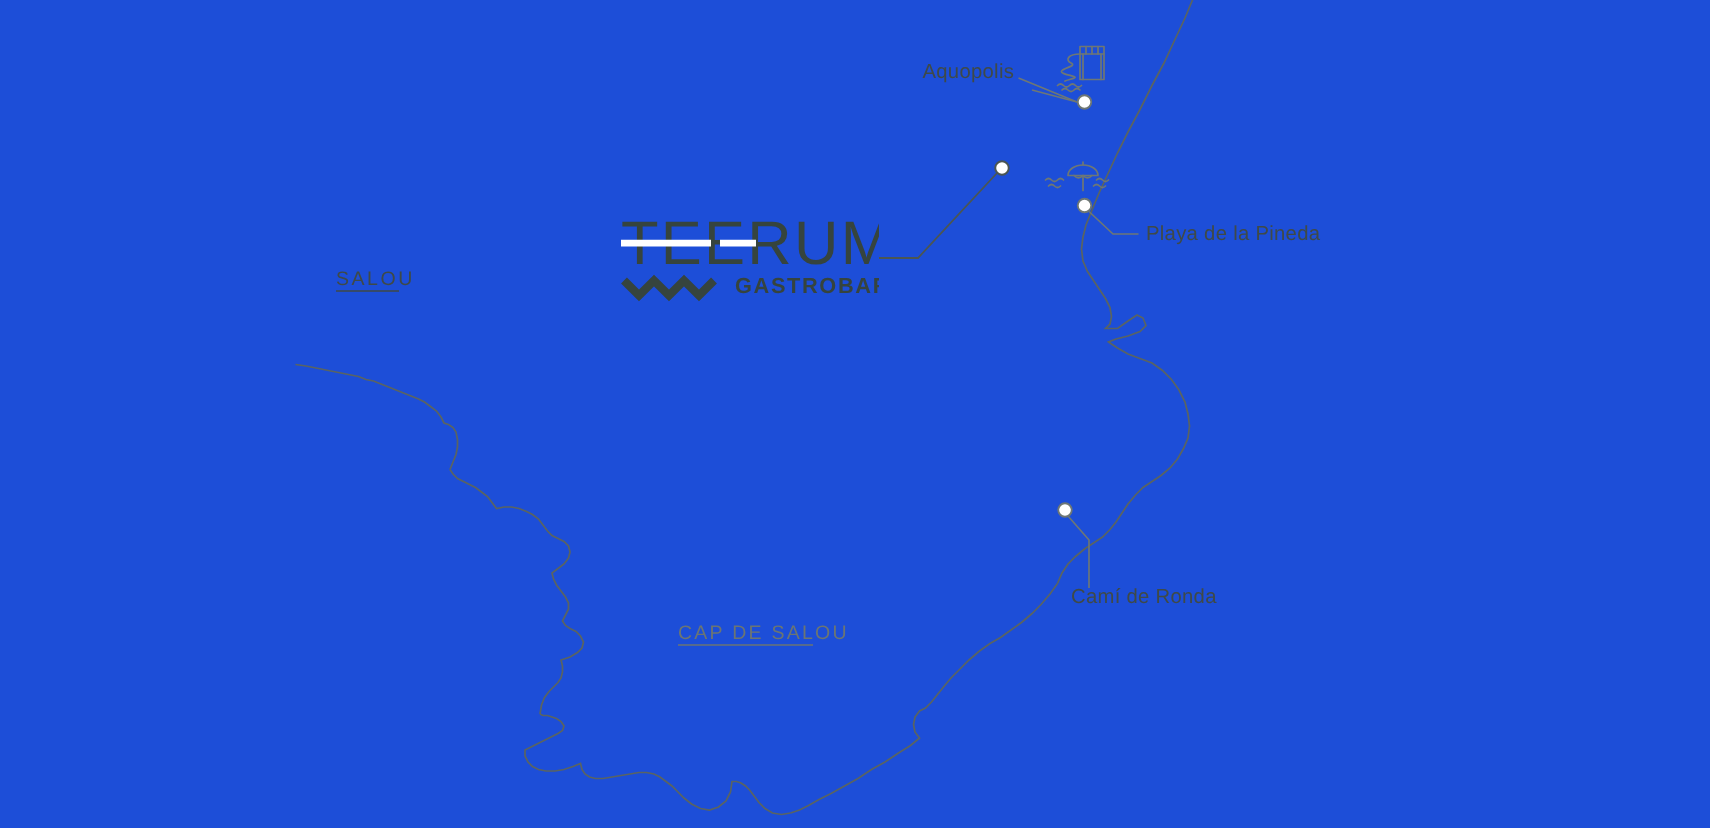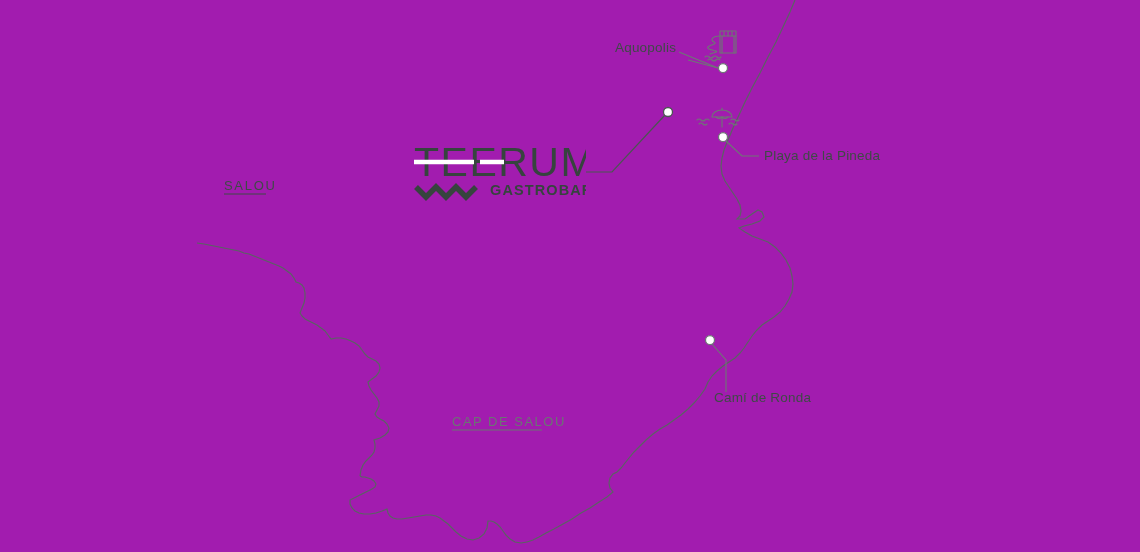--- a/index.html
+++ b/index.html
@@ -9,21 +9,21 @@
     background: #ffffff;
   }
   body {
     font-family: "Liberation Sans", sans-serif;
     -webkit-font-smoothing: antialiased;
   }
   #map-root {
     position: relative;
     width: 1140px;
     height: 552px;
-    background: #a21caf;
+    background: #1d4ed8;
     overflow: hidden;
   }
   #map-svg {
     position: absolute;
     inset: 0;
     width: 1140px;
     height: 552px;
     display: block;
   }
   

